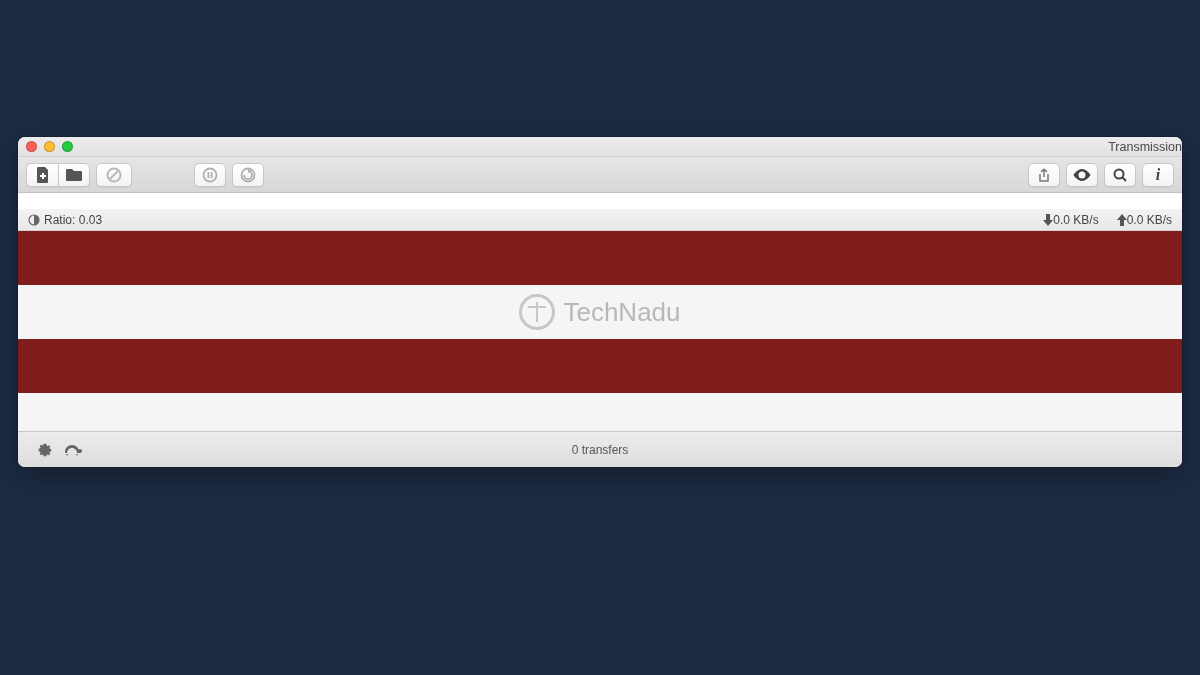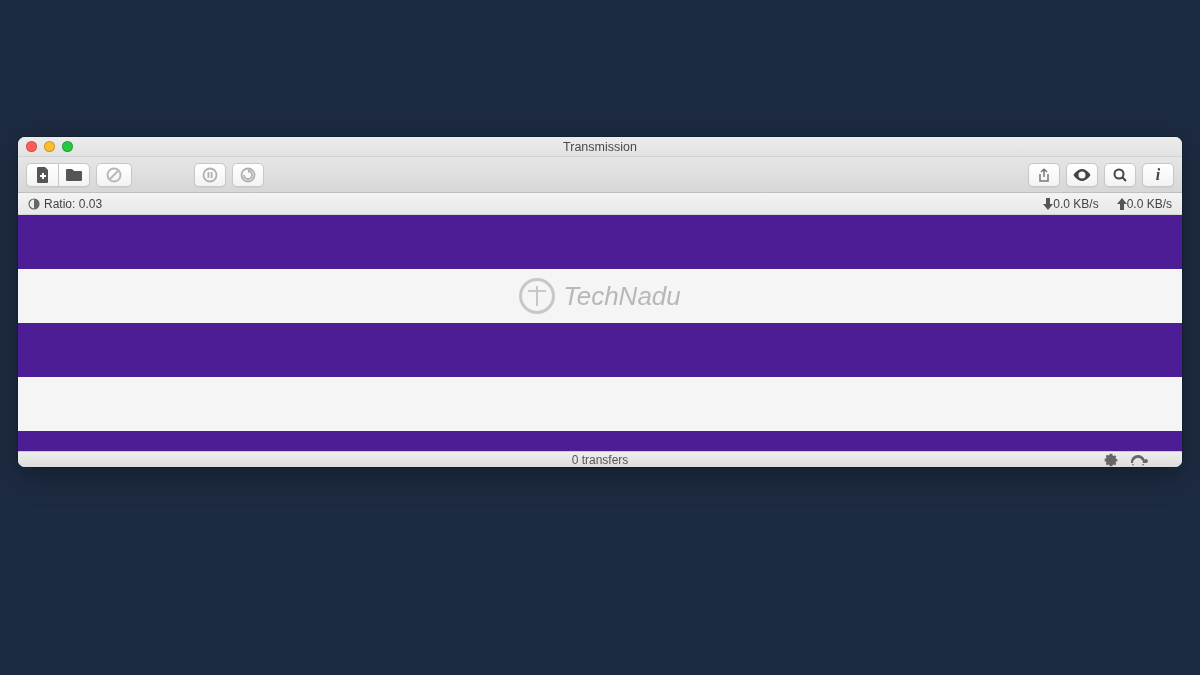--- a/index.html
+++ b/index.html
@@ -31,21 +31,21 @@
     border-bottom: 1px solid #d2d2d2;
     display: flex;
     align-items: center;
     position: relative;
   }
   .traffic { position: absolute; left: 8px; top: 4px; display: flex; gap: 7px; }
   .dot { width: 11px; height: 11px; border-radius: 50%; border: 0.5px solid rgba(0,0,0,.2); }
   .dot.red { background:#ff5f57; }
   .dot.yellow { background:#febc2e; }
   .dot.green { background:#28c840; }
-  .title { flex:1; text-align:center; font-size:12.5px; color:#4a4a4a; }
+  .title { flex:1; text-align:right; font-size:12.5px; color:#4a4a4a; }
   
   .toolbar {
     height: 36px;
     background: linear-gradient(#e6e6e6, #d7d7d7);
     border-bottom: 1px solid #c0c0c0;
     display: flex;
     align-items: center;
     padding: 0 8px;
     gap: 6px;
   }
@@ -69,25 +69,26 @@
   .tflex { flex:1; }
   
   .statsbar {
     height: 22px;
     background: linear-gradient(#f3f3f3, #e8e8e8);
     border-bottom: 1px solid #d4d4d4;
     display:flex; align-items:center;
     padding: 0 10px;
     font-size:12px;
     color:#444;
+    margin-top:16px;
   }
   .statsbar .spacer { flex:1; }
   .statitem { display:flex; align-items:center; margin-left:18px; }
   
-  .list { flex:1; background:#4c1d95; overflow:hidden; position:relative;font-style:italic; }
+  .list { flex:1; background:#7f1d1d; overflow:hidden; position:relative; }
   .row { height: 54px; }
   .row.alt { background:#f5f5f5; }
   
   .watermark {
     position:absolute; left:0; right:0; top:54px; height:54px;
     display:flex; align-items:center; justify-content:center;
     color:#b8b8b8; font-size:26px; font-weight:500;
     pointer-events:none;
     gap:8px;
   }
@@ -99,28 +100,27 @@
     width:24px; height:24px; position:relative;
   }
   .watermark .circ .inner::before,
   .watermark .circ .inner::after {
     content:""; position:absolute; background:#c7c7c7;
   }
   .watermark .circ .inner::before { left:11px; top:2px; width:2px; height:20px; }
   .watermark .circ .inner::after { left:3px; top:6px; width:18px; height:2px; }
   
   .footer {
-    height: 16px;
+    height: 36px;
     background: linear-gradient(#ededed, #dcdcdc);
     border-top: 1px solid #c9c9c9;
     display:flex; align-items:center;
     padding: 0 20px;
     font-size:12px; color:#555;
     position:relative;
-    justify-content:flex-end;
   }
   .footer .center { position:absolute; left:0; right:0; text-align:center; }
   .ficon { color:#666; margin-right:12px; display:inline-flex; }
   svg { display:block; }
 </style>
 </head>
 <body>
 
 <div class="window">
 

